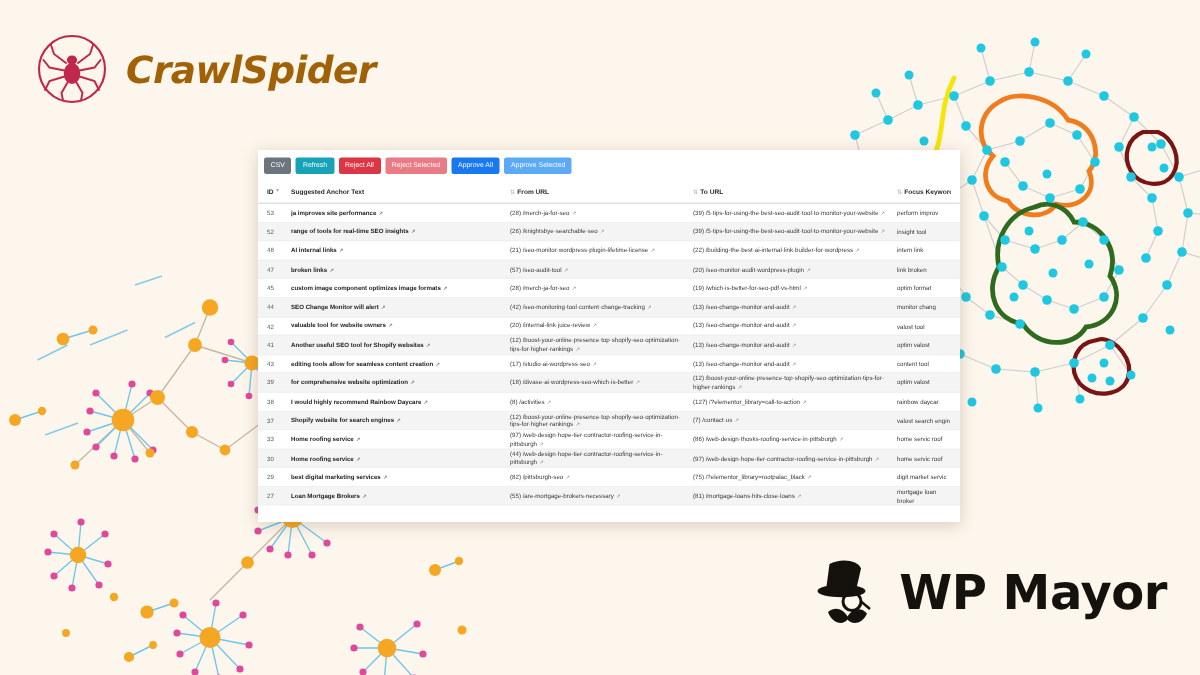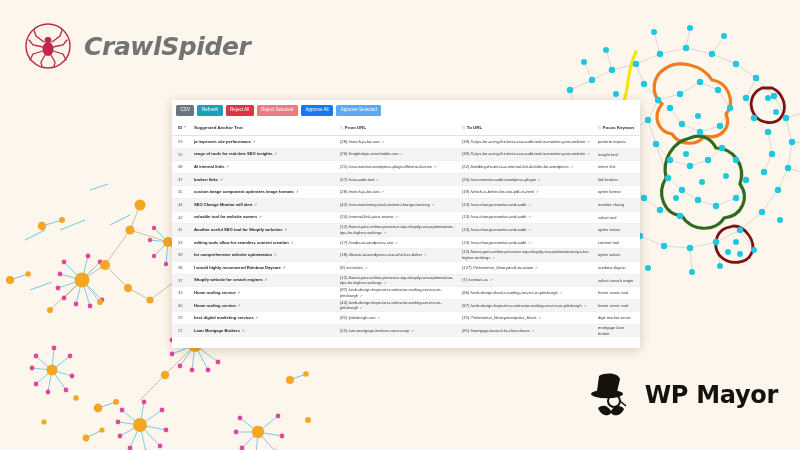--- a/index.html
+++ b/index.html
@@ -25,32 +25,32 @@
   #graph-right { left: 540px; top: 20px;  width: 290px; height: 280px; }
 
   
   #brand-logo {
     position: absolute; left: 22px; top: 20px;
     display: flex; align-items: center; gap: 10px;
   }
   #brand-logo .mark { width: 52px; height: 52px; }
   #brand-logo .wordmark {
     font-size: 25px; font-weight: bold; font-style: italic;
-    color: #737373; letter-spacing: -0.4px;
+    color: #a16207; letter-spacing: -0.4px;
     font-family: "DejaVu Sans", sans-serif;
   }
 
   
   #wpmayor-logo {
     position: absolute; right: 22px; bottom: 30px;
     display: flex; align-items: center; gap: 9px;
   }
   #wpmayor-logo .mark { width: 50px; height: 50px; }
   #wpmayor-logo .wordmark {
-    font-size: 24px; font-weight: bold; color: #15110c;
+    font-size: 32px; font-weight: bold; color: #15110c;
     letter-spacing: -0.3px;
     font-family: "DejaVu Sans", sans-serif;
   }
 
   
   #table-panel {
     position: absolute; left: 172px; top: 100px;
     width: 468px; height: 248px;
     background: #ffffff;
     box-shadow: 0 2px 10px rgba(80,60,30,0.22);

